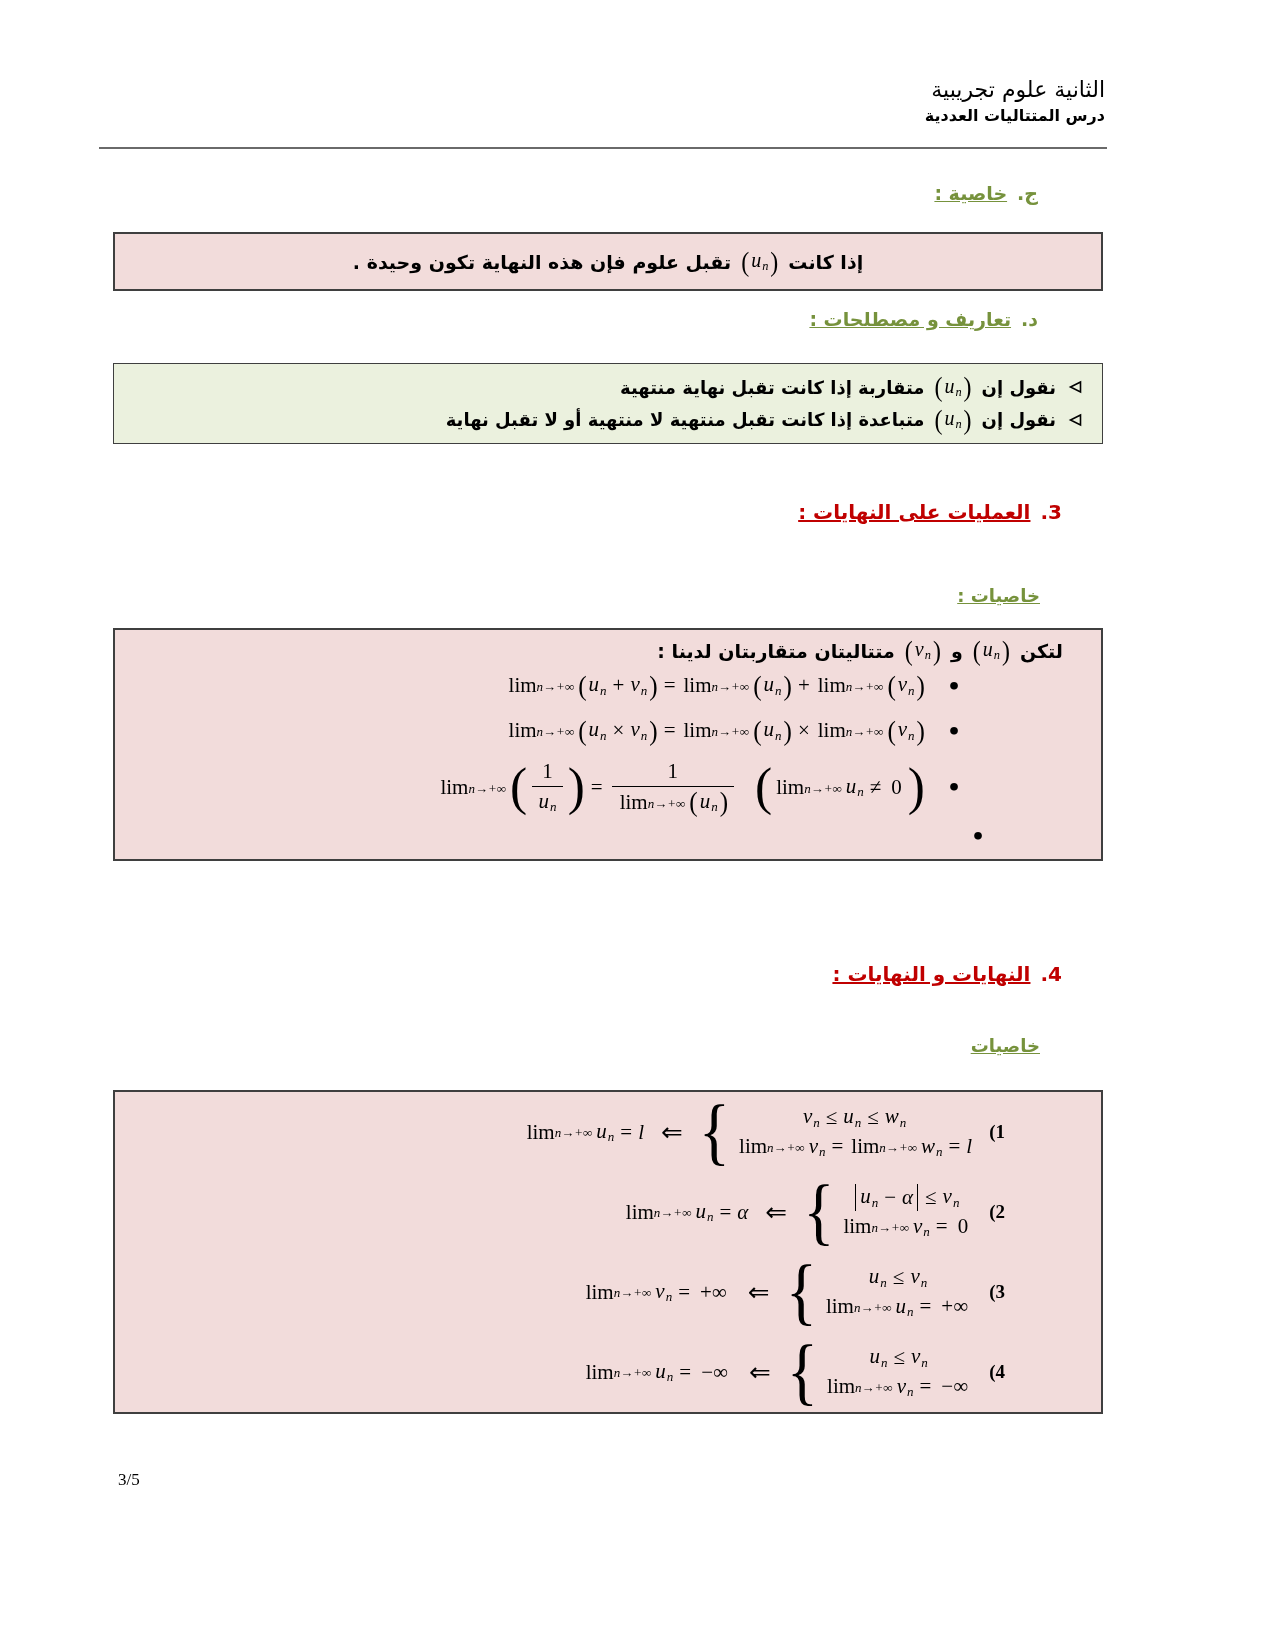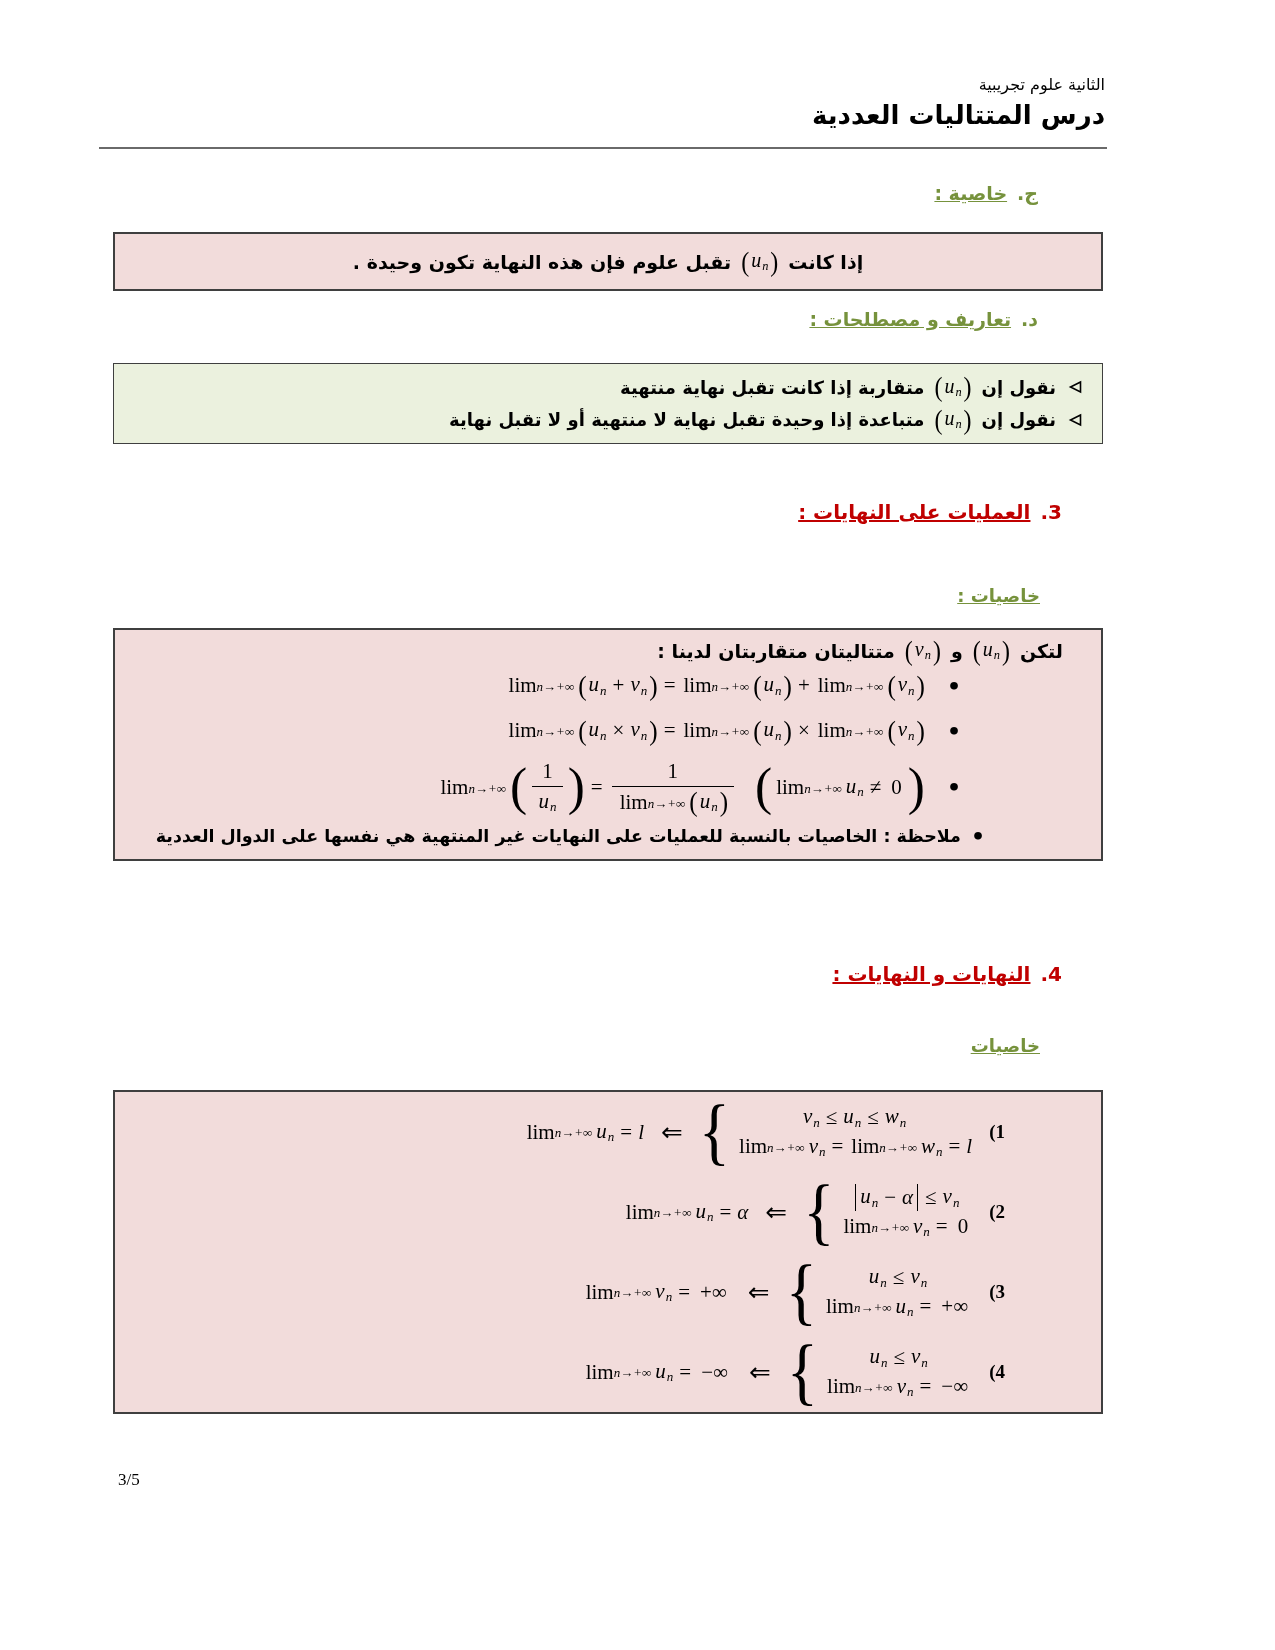--- a/index.html
+++ b/index.html
@@ -2,22 +2,22 @@
 <html lang="ar"><head>
 <meta charset="utf-8">
 <style>
   * { margin:0; padding:0; box-sizing:border-box; }
   body { background:#ffffff; }
   .page { position:relative; width:1275px; height:1650px; background:#ffffff; overflow:hidden;
           font-family:"DejaVu Sans", sans-serif; color:#000; }
 
   
   .header { position:absolute; top:74px; right:170px; text-align:right; direction:rtl; line-height:1.42; }
-  .header .h1 { font-size:16px; font-weight:normal; }
-  .header .h2 { font-size:26px; font-weight:bold; }
+  .header .h1 { font-size:22px; font-weight:normal; }
+  .header .h2 { font-size:16px; font-weight:bold; }
   .hrule { position:absolute; top:147px; left:99px; width:1008px; height:2px; background:#6a6a6a; }
 
   
   .sec { position:absolute; direction:rtl; display:flex; align-items:baseline; gap:10px; font-weight:bold; white-space:nowrap; }
   .sec .ttl { text-decoration:underline; }
   .green-sec { color:#76923C; font-size:19px; }
   .red-sec   { color:#C00000; font-size:20px; }
   .props     { position:absolute; direction:rtl; color:#76923C; font-size:18px; font-weight:bold; text-decoration:underline; white-space:nowrap; }
 
   
@@ -138,21 +138,21 @@
       </span>
       <div class="rich">
           <span class="ar">نقول إن</span>
           <span class="math-inline">
             <span class="mgrp">
               <span class="mparen">(</span>
               <span class="mvar-wrap"><span class="mvar">u</span><span class="msub">n</span></span>
               <span class="mparen">)</span>
             </span>
           </span>
-          <span class="ar">متباعدة إذا وحيدة تقبل نهاية لا منتهية أو لا تقبل نهاية</span>
+          <span class="ar">متباعدة إذا كانت تقبل منتهية لا منتهية أو لا تقبل نهاية</span>
         </div>
     </div>
   </div>
 
   <div class="sec red-sec" style="top:500px; right:213px;">
     <span class="num">3.</span>
     <span class="ttl">العمليات على النهايات :</span>
   </div>
 
   <div class="props" style="top:585px; right:235px;">خاصيات :</div>
@@ -294,23 +294,20 @@
             <span class="mvar-wrap"><span class="mvar">u</span><span class="msub">n</span></span>
             <span class="msym">≠</span>
             <span class="msym">0</span>
             <span class="mparen">)</span>
           </span>
         </span>
       <span class="dotbullet">•</span>
     </div>
     <div class="noterow">
       <span class="dotbullet" style="position:static; transform:none;">•</span>
-      <div class="rich">
-          <span class="ar">ملاحظة : الخاصيات بالنسبة للعمليات على النهايات غير المنتهية هي نفسها على الدوال العددية</span>
-        </div>
     </div>
   </div>
 
   <div class="sec red-sec" style="top:962px; right:213px;">
     <span class="num">4.</span>
     <span class="ttl">النهايات و النهايات :</span>
   </div>
 
   <div class="props" style="top:1035px; right:235px;">خاصيات</div>
 

